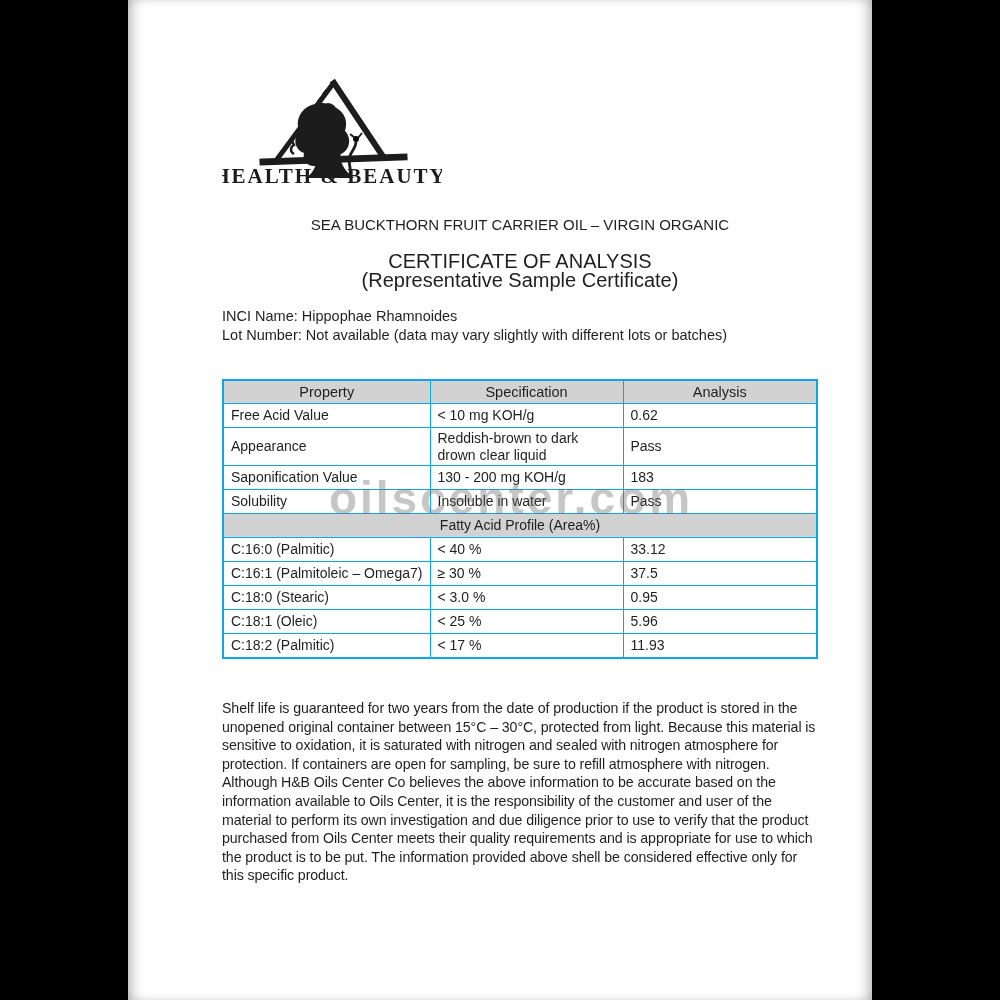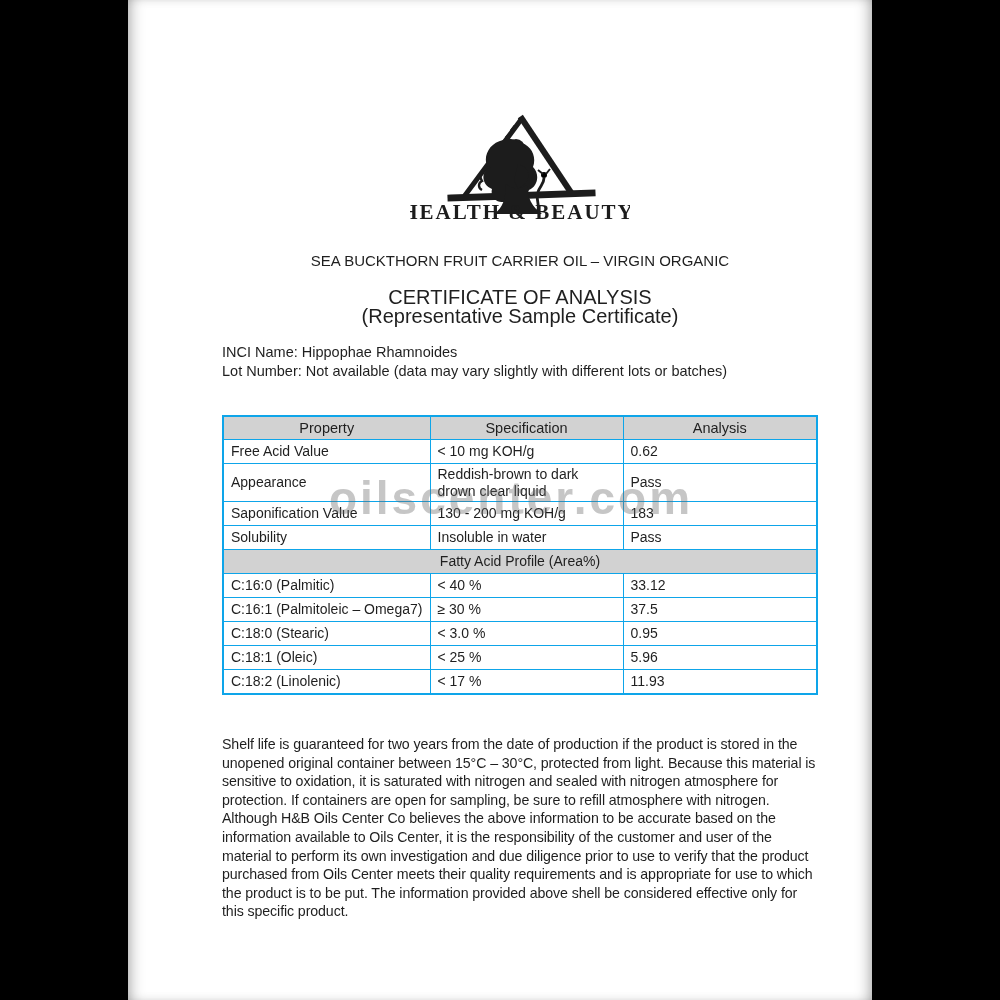--- a/index.html
+++ b/index.html
@@ -23,24 +23,24 @@
     margin: 0 auto;
     background: #ffffff;
     box-shadow: inset 10px 0 16px -10px rgba(0,0,0,0.45),
                 inset -10px 0 16px -10px rgba(0,0,0,0.45);
     overflow: hidden;
   }
   .content {
     padding: 0 54px 0 94px; 
   }
   .logo-wrap {
-    padding-top: 112px;
+    padding-top: 76px;
     width: 100%;
     display: flex;
-    justify-content: center;
+    justify-content: flex-start;
   }
   .logo-svg { display: block; }
 
   .product-title {
     margin-top: 26px;
     text-align: center;
     font-size: 15px;
     line-height: 19px;
     white-space: nowrap;
   }
@@ -216,21 +216,21 @@
               <td>C:18:0 (Stearic)</td>
               <td>&lt; 3.0 %</td>
               <td>0.95</td>
             </tr>
             <tr>
               <td>C:18:1 (Oleic)</td>
               <td>&lt; 25 %</td>
               <td>5.96</td>
             </tr>
             <tr>
-              <td>C:18:2 (Linolenic)</td>
+              <td>C:18:2 (Palmitic)</td>
               <td>&lt; 17 %</td>
               <td>11.93</td>
             </tr>
           </tbody>
       </table>
 
       <p class="footer-para">Shelf life is guaranteed for two years from the date of production if the product is stored in the unopened original container between 15°C – 30°C, protected from light. Because this material is sensitive to oxidation, it is saturated with nitrogen and sealed with nitrogen atmosphere for protection. If containers are open for sampling, be sure to refill atmosphere with nitrogen. Although H&amp;B Oils Center Co believes the above information to be accurate based on the information available to Oils Center, it is the responsibility of the customer and user of the material to perform its own investigation and due diligence prior to use to verify that the product purchased from Oils Center meets their quality requirements and is appropriate for use to which the product is to be put. The information provided above shell be considered effective only for this specific product.</p>
 
     </div>
   </div>

